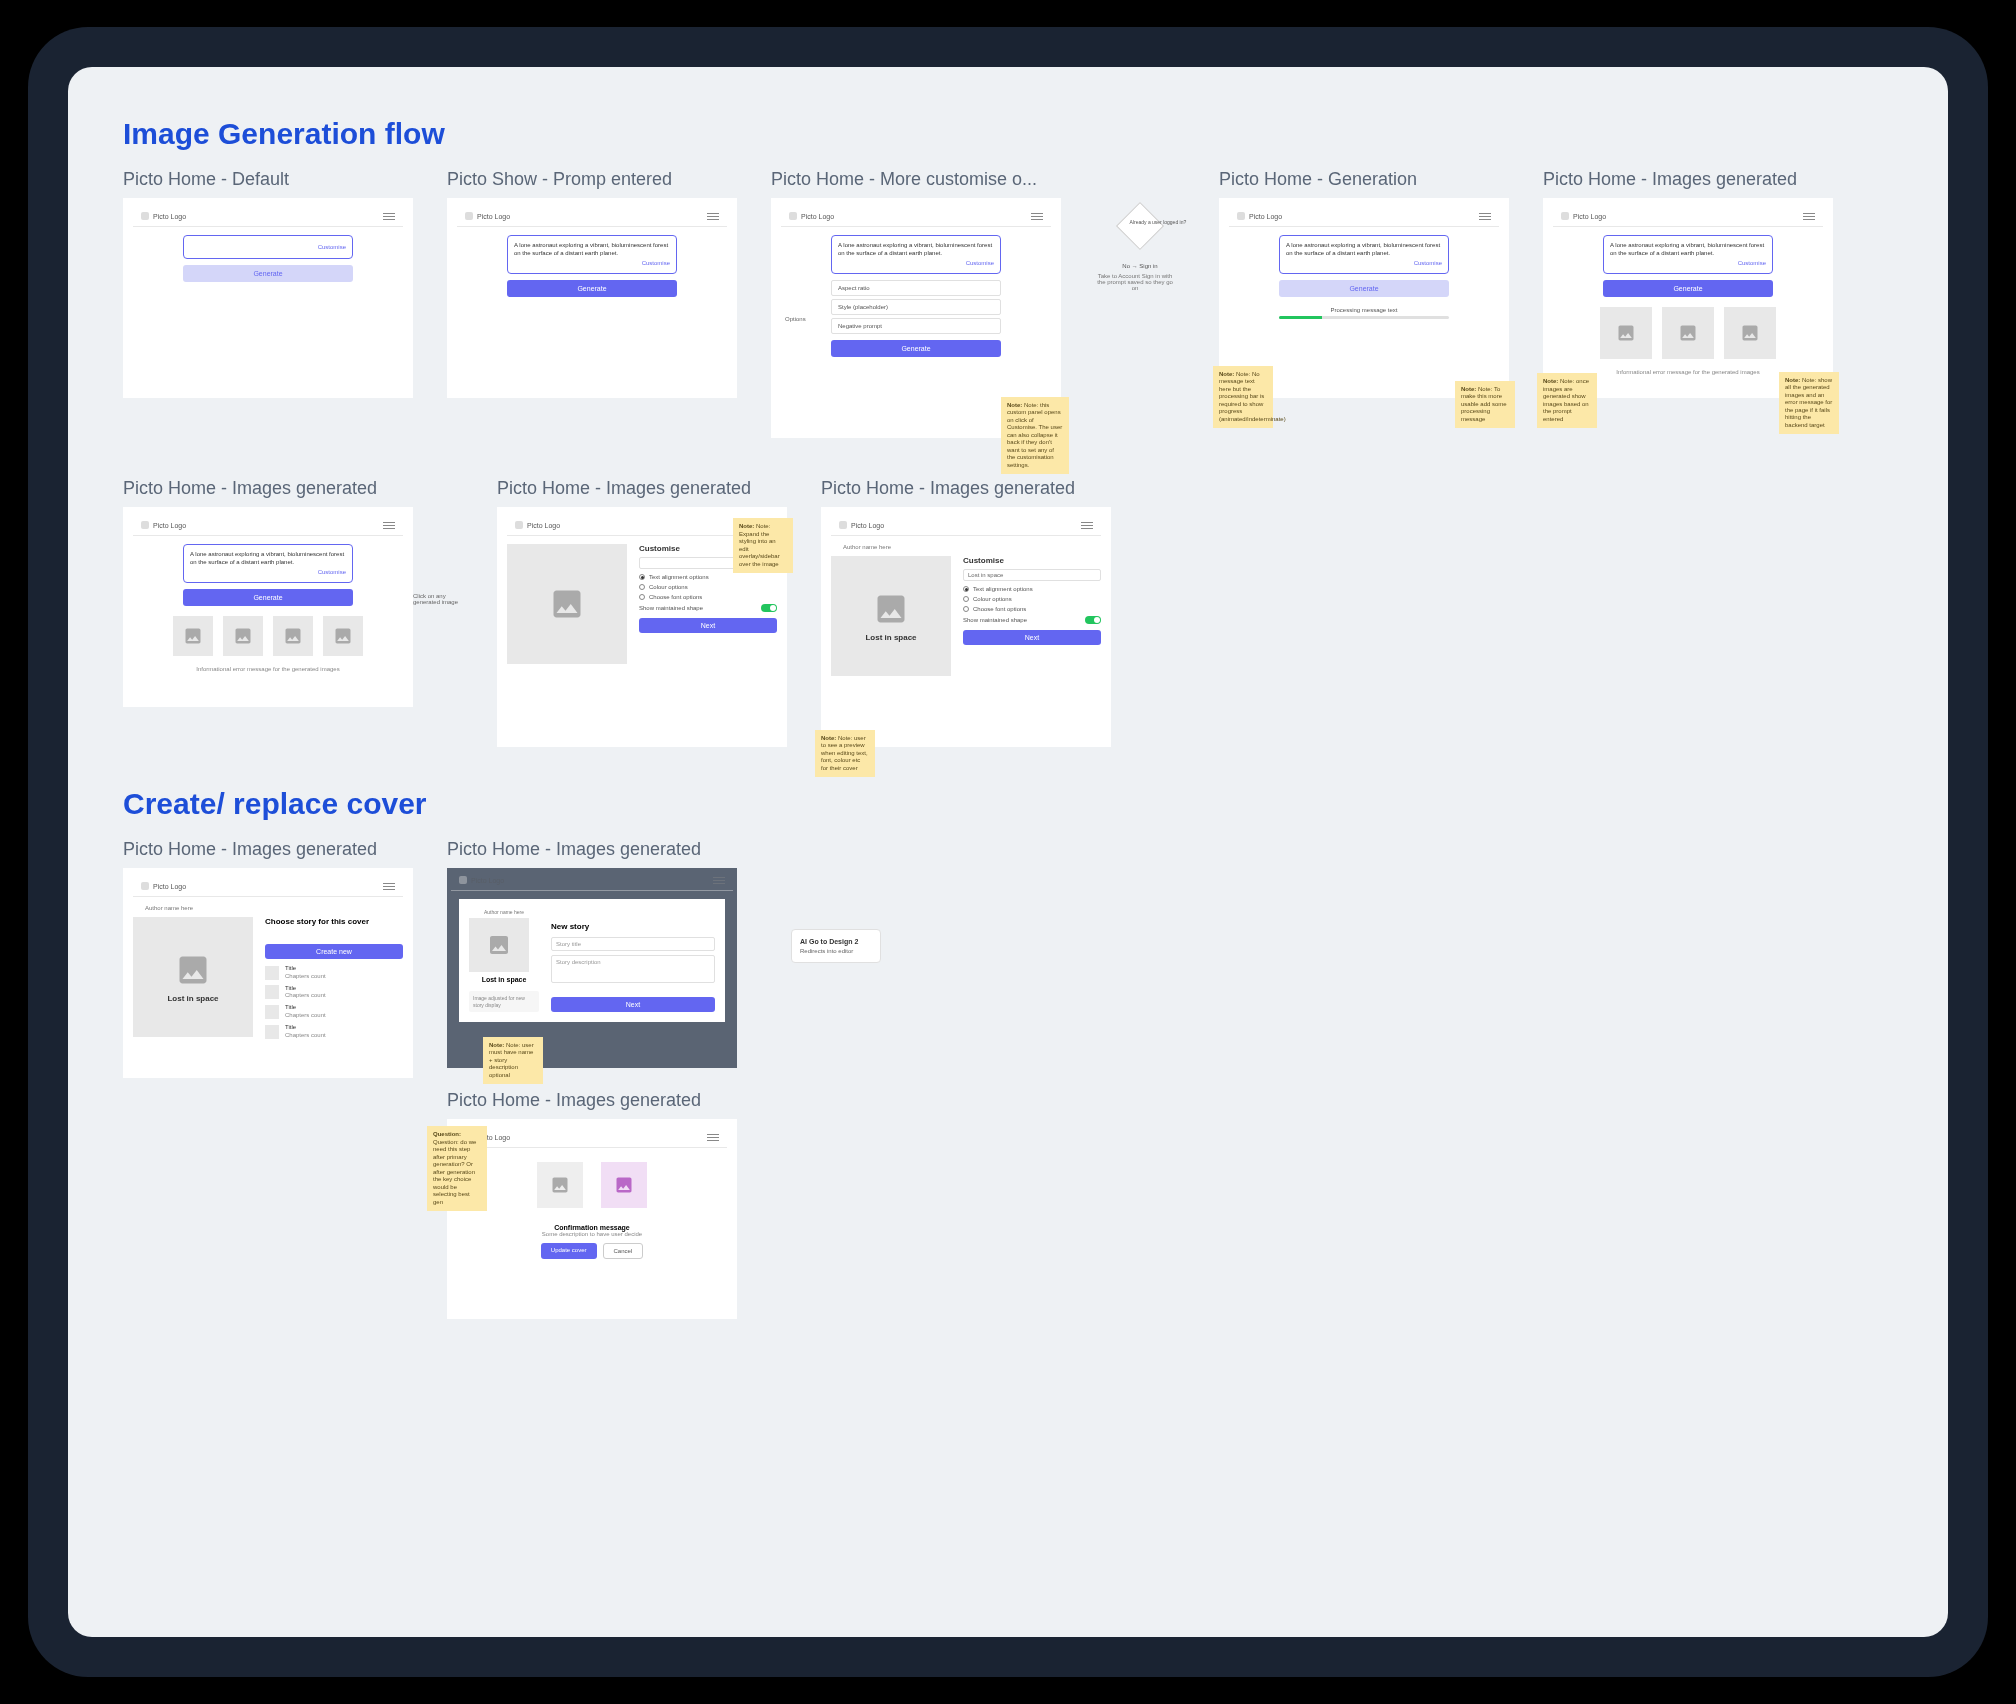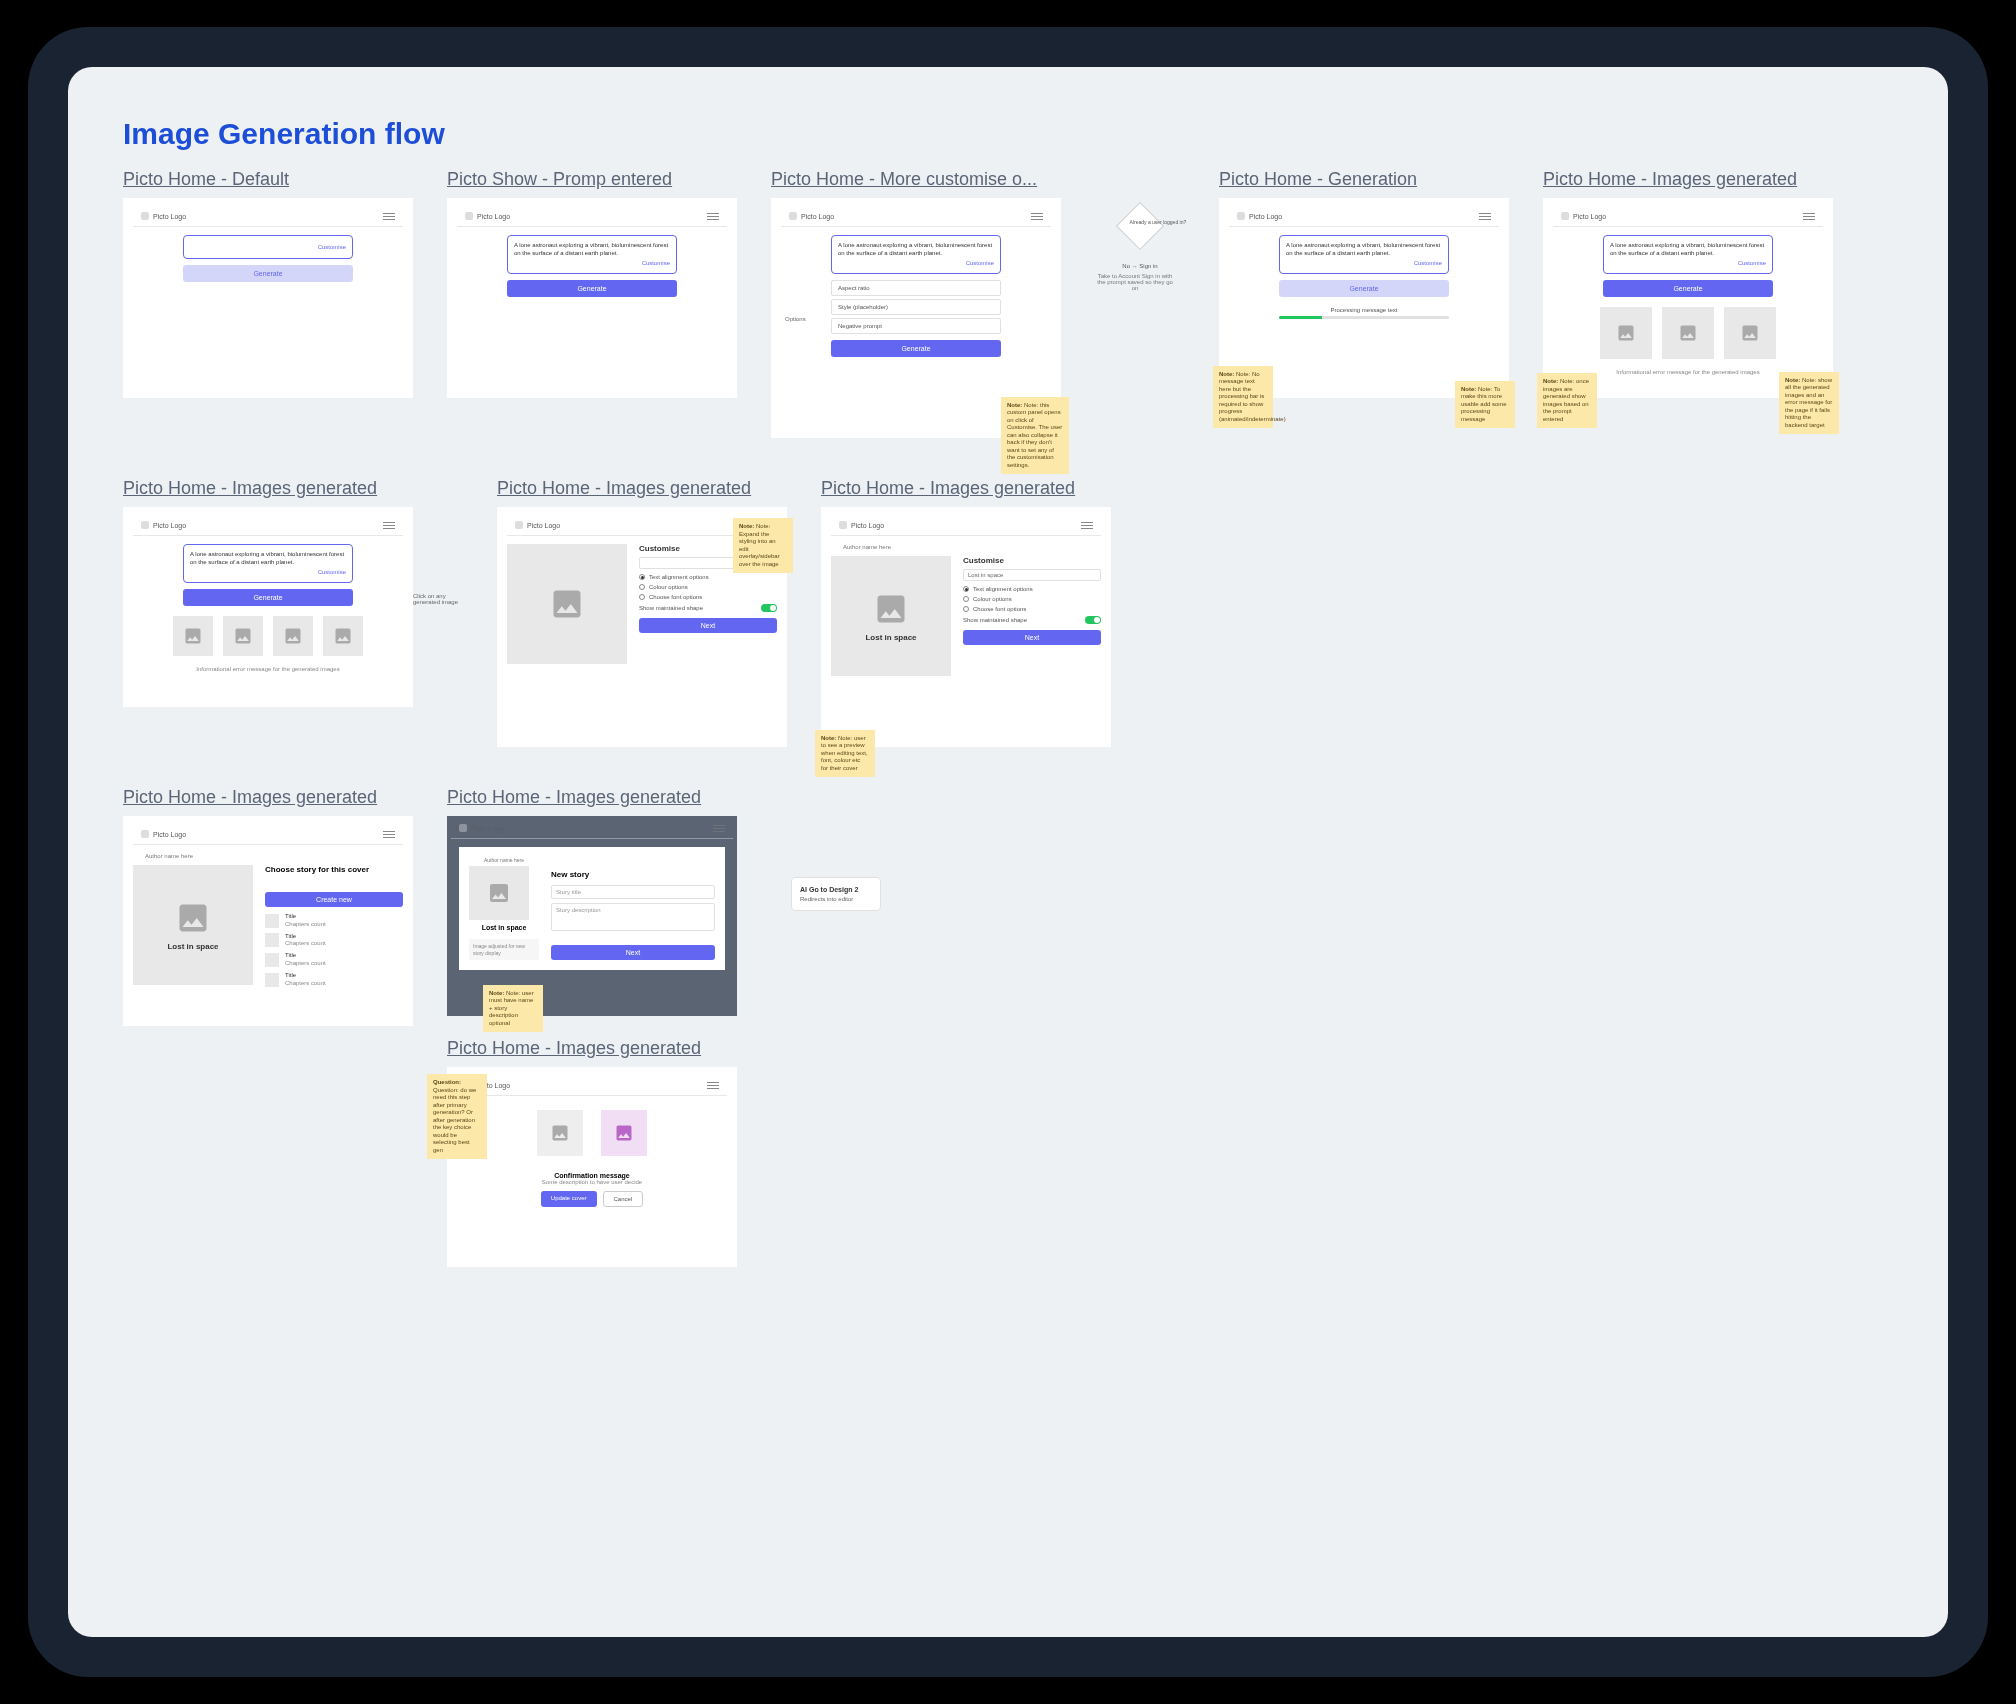--- a/index.html
+++ b/index.html
@@ -48,21 +48,20 @@
 }
 
 .artboard-wrap { position: relative; }
 .artboard-title {
   font-size: 18px;
   color: #5a6677;
   margin-bottom: 8px;
   font-weight: 400;
   white-space: nowrap;
   overflow: hidden;
-  text-decoration: underline;
 }
 .artboard {
   background: #fff;
   width: 290px;
   min-height: 200px;
   padding: 10px;
   position: relative;
 }
 .artboard.tall { min-height: 240px; }
 
@@ -575,20 +574,21 @@
                 </div>
           <div class="next-btn">Next</div>
         </div>
       </div>
     </div>
     <div class="sticky" style="left:-6px;bottom:-30px"><span class="bold">Note:</span> <span>Note: user to see a preview when editing text, font, colour etc for their cover</span></div>
   </div>
 
 </div>
 
+<div class="section-title">Create/ replace cover</div>
 <div class="flow-row" style="align-items:flex-start">
 
   <div class="artboard-wrap">
     <div class="artboard-title">Picto Home - Images generated</div>
     <div class="artboard" style="min-height:210px">
       <div class="app-header">
         <div class="app-logo">
                 <div class="app-logo-box"></div>
                 <span>Picto Logo</span>
               </div>

